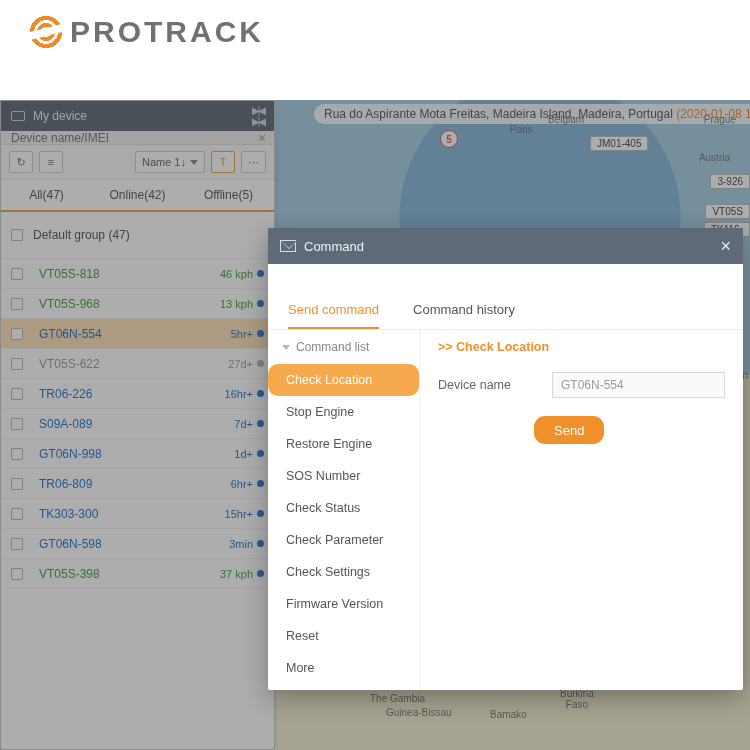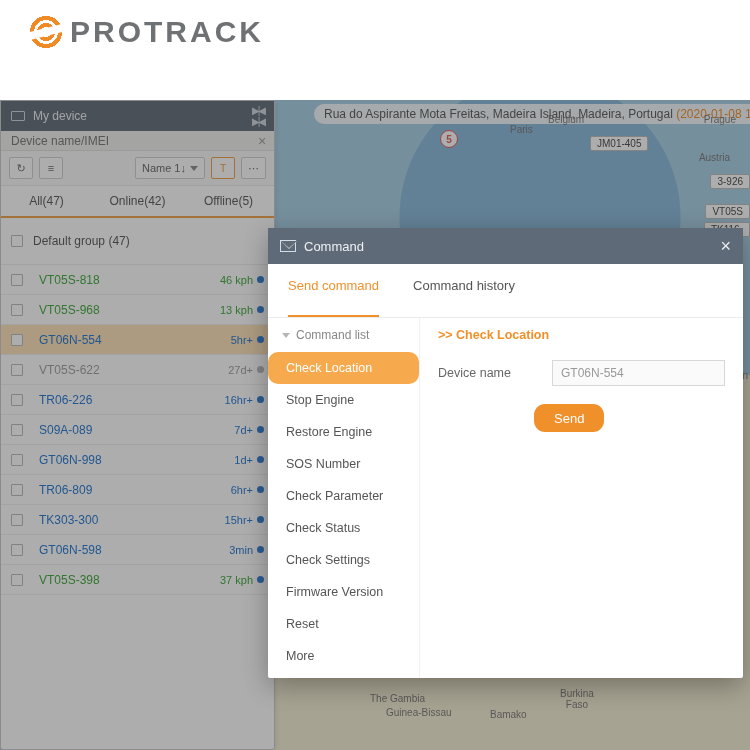--- a/index.html
+++ b/index.html
@@ -55,21 +55,21 @@
     background:#fff; border:1px solid #c8c8c8; border-radius:3px;
     box-shadow:0 2px 6px rgba(0,0,0,.12);
   }
   .sb-head{
     height:30px; background:#5e6a77; color:#eaeef2; font-size:12px;
     display:flex; align-items:center; padding:0 10px; justify-content:space-between;
   }
   .sb-head .lap{ width:14px;height:10px;border:1.5px solid #cfd6dd;border-radius:1px; }
   .sb-head .collapse{ letter-spacing:-2px; color:#cfd6dd; font-size:10px; }
   .sb-search{
-    display:flex; height:20px; border-bottom:1px solid #e1e1e1; background:#f0f0ee;
+    display:flex; height:14px; border-bottom:1px solid #e1e1e1; background:#f0f0ee;
   }
   .sb-search input{
     flex:1; border:none; outline:none; background:transparent; padding:0 10px;
     font-size:12px; color:#888;
   }
   .sb-search .x{ width:24px;display:flex;align-items:center;justify-content:center;color:#9a9a9a;font-size:14px;}
   .sb-tools{
     display:flex; align-items:center; gap:6px; padding:6px 8px; border-bottom:1px solid #e8e8e8;
     background:#fafafa;
   }
@@ -122,21 +122,21 @@
   .m-head .mail{
     width:16px;height:12px;border:1.5px solid #d7dde3; position:relative;
   }
   .m-head .mail::after{content:"";position:absolute;left:0;top:0;border-left:8px solid transparent;border-right:8px solid transparent;border-top:7px solid #5e6a77;}
   .m-head .mail::before{content:"";position:absolute;left:0;top:0;border-left:8px solid transparent;border-right:8px solid transparent;border-top:8px solid #d7dde3;}
   .m-head .close{ margin-left:auto; font-size:18px; color:#e9edf1; cursor:pointer; }
   .m-tabs{
     display:flex; gap:34px; padding:14px 20px 0 20px; font-size:13px; color:#555;
     border-bottom:1px solid #ececec;
   }
-  .m-tabs .mt{ padding-bottom:22px; }
+  .m-tabs .mt{ padding-bottom:10px;margin-top:24px; }
   .m-tabs .mt.active{ color:#f0902b; border-bottom:2px solid #f0902b; }
   .m-body{ display:flex; min-height:360px; }
   .cmd-col{ width:190px; border-right:1px solid #f1f1f1; }
   .cmd-head{
     font-size:12px; color:#888; padding:10px 14px; display:flex; align-items:center; gap:6px;
   }
   .cmd-head::before{content:"";border-top:5px solid #b7b7b7;border-left:4px solid transparent;border-right:4px solid transparent;}
   .cmd-item{
     font-size:12.5px; color:#555; padding:9px 18px; cursor:pointer;border-radius:10px;
   }
@@ -288,22 +288,22 @@
       <div class="mt">Command history</div>
     </div>
     <div class="m-body">
       <div class="cmd-col">
         <div class="cmd-head">Command list</div>
         <div id="cmd-items">
             <div class="cmd-item active">Check Location</div>
             <div class="cmd-item">Stop Engine</div>
             <div class="cmd-item">Restore Engine</div>
             <div class="cmd-item">SOS Number</div>
+            <div class="cmd-item">Check Status</div>
             <div class="cmd-item">Check Parameter</div>
-            <div class="cmd-item">Check Status</div>
             <div class="cmd-item">Check Settings</div>
             <div class="cmd-item">Firmware Version</div>
             <div class="cmd-item">Reset</div>
             <div class="cmd-item">More</div>
           </div>
       </div>
       <div class="detail-col">
         <div class="crumb">&gt;&gt; Check Location</div>
         <div class="fld">
           <label>Device name</label>

